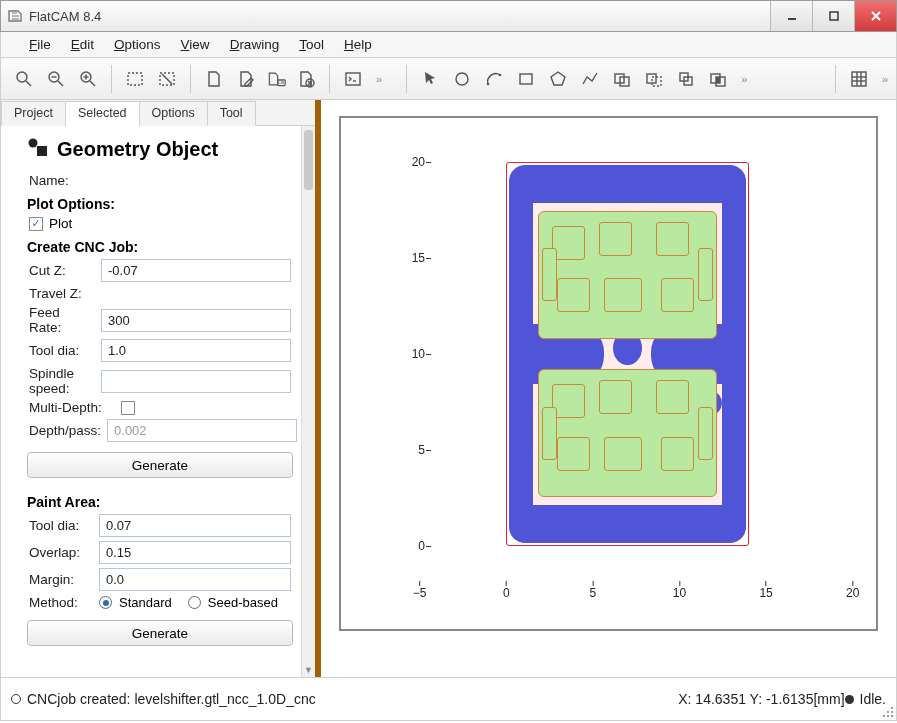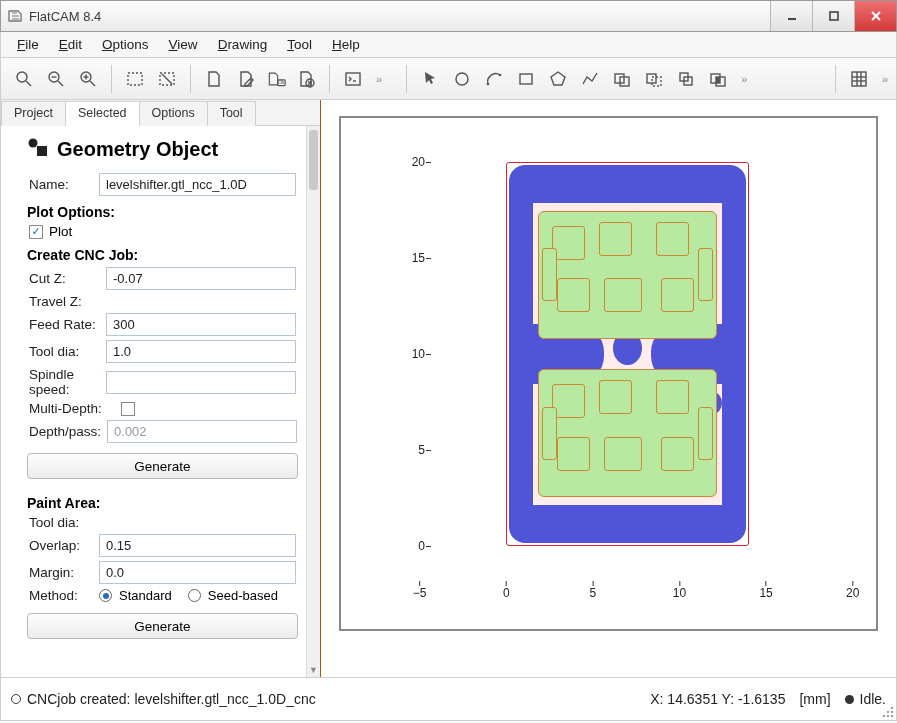--- a/index.html
+++ b/index.html
@@ -16,38 +16,38 @@
   }
   .titlebar .app-icon { width: 16px; height: 16px; margin-right: 6px; color:#6a6a6a; }
   .titlebar .title { font-size: 13px; color:#3a3a3a; }
   .winbtns { margin-left: auto; display:flex; height:100%; }
   .winbtn { width: 42px; display:flex; align-items:center; justify-content:center; border-left:1px solid #b8b8b8; background:linear-gradient(#f7f7f7,#e2e2e2); }
   .winbtn.close { background: linear-gradient(#f07070,#d23a3a); }
   .winbtn svg { width:14px; height:14px; }
   .winbtn.close svg { stroke:#fff; }
 
   
-  .menubar { height: 26px; border:1px solid #cfcfcf; border-top:none; background:#f6f6f6; display:flex; align-items:center; padding:0 8px; gap:4px;}
+  .menubar { height: 26px; border:1px solid #cfcfcf; border-top:none; background:#f6f6f6; display:flex; align-items:center; padding:0 20px; gap:4px;}
   .menuitem { font-size: 13.5px; padding: 2px 8px; color:#222; }
   .menuitem .ul { text-decoration:underline; }
 
   
   .toolbars { height: 42px; border:1px solid #cfcfcf; border-top:none; background:linear-gradient(#fbfbfb,#eee); display:flex; align-items:center; padding:0 4px; }
   .tgroup { display:flex; align-items:center; gap:2px; padding:0 4px; }
   .tsep { width:1px; height:28px; background:#c9c9c9; margin:0 4px;}
   .tbtn { width:30px; height:30px; display:flex; align-items:center; justify-content:center; border:1px solid transparent; border-radius:3px; color:#555;}
   .tbtn svg { width:20px;height:20px; stroke:#555; fill:none; stroke-width:1.4;}
   .tbtn .fillshape { fill:#555; stroke:none;}
   .tbtn.wide { width:auto; padding:0 2px; }
   .toolbar-right-gap { flex: 0 0 16px; }
   .tool-chevrons { font-size:11px; color:#888; padding:0 4px;}
 
   
   .bodyrow { display:flex; height: 577px; border-left:1px solid #cfcfcf; border-right:1px solid #cfcfcf;}
-  .leftpane { width: 320px; display:flex; flex-direction:column; border-right:1px solid #a16207; background:#fff;}
+  .leftpane { width: 320px; display:flex; flex-direction:column; border-right:6px solid #a16207; background:#fff;}
   .canvaspane { flex:1; background:#fff; display:flex; align-items:stretch; position:relative;}
 
   
   .lefttabs { height:26px; display:flex; background:#f3f3f3; border-bottom:1px solid #cfcfcf;}
   .lefttab { font-size:12.5px; padding:4px 12px 5px; border:1px solid #cfcfcf; border-bottom:none; background:#f3f3f3; margin-right:-1px; color:#333; position:relative; top:1px;}
   .lefttab.active { background:#fff; font-weight:400; z-index:2;}
   .leftcontent { flex:1; overflow:hidden; position:relative; }
   .scrollpad { position:absolute; inset:0 14px 0 0; overflow:hidden; padding:6px 8px 8px 26px;}
   .vscroll { position:absolute; right:0; top:0; bottom:0; width:14px; background:#f0f0f0; border-left:1px solid #dcdcdc;}
   .vscroll .thumb { position:absolute; left:2px; right:2px; top:4px; height:60px; background:#c9c9c9; border-radius:3px;}
@@ -79,21 +79,21 @@
   .pad { position:absolute; background:#b9e8a0; border:1px solid #c83; border-radius:3px;}
   .trace-region{ position:absolute; border:1px solid #c83; border-radius:6px; background:#b9e8a0;}
   .ytick { position:absolute; left:0; width:40px; text-align:right; font-size:12px; color:#222; transform:translateY(-50%);}
   .ytick .mark{position:absolute; right:-6px; top:50%; width:5px; height:1px; background:#333;}
   .xtick { position:absolute; bottom:0; height:22px; font-size:12px; color:#222; transform:translateX(-50%); display:flex; flex-direction:column; align-items:center;}
   .xtick .mark{width:1px;height:5px;background:#333;}
 
   
   .status { height:44px; border:1px solid #cfcfcf; border-top:1px solid #cfcfcf; display:flex; align-items:center; padding:0 10px; font-size:14px; color:#222; gap:6px;}
   .status .dot{width:10px;height:10px;border:1.5px solid #333; border-radius:50%;}
-  .status .rgroup{ margin-left:auto; display:flex; align-items:center; gap:14px;}
+  .status .rgroup{ margin-left:auto; display:flex; align-items:center; }
   .status .fdot{width:9px;height:9px;background:#333;border-radius:50%;}
   .resize-grip{position:absolute; right:2px; bottom:2px; width:14px;height:14px;}
   .resize-grip span{position:absolute; width:2px;height:2px;background:#9a9a9a;}
 </style>
 </head>
 <body>
 
 <div class="titlebar">
   <span class="app-icon">
     <svg viewBox="0 0 16 16">
@@ -302,21 +302,20 @@
         <div class="panel">
           <h1>
             <span class="geoicon"><svg viewBox="0 0 22 22">
                   <circle cx="6" cy="7" r="4.5" fill="#222"></circle>
                   <rect x="10" y="10" width="10" height="10" fill="#222"></rect>
                 </svg></span>
             <span>Geometry Object</span>
           </h1>
           <div class="row">
             <span class="lbl short">Name:</span>
-            <input type="text" value="levelshifter.gtl_ncc_1.0D" style="">
           </div>
           <div class="section">Plot Options:</div>
           <div class="row">
             <span class="chk checked"></span>
             <span style="font-size:13.5px">Plot</span>
           </div>
           <div class="section">Create CNC Job:</div>
 
           <div class="row">
               <span class="lbl">Cut Z:</span>
@@ -344,20 +343,21 @@
           <div class="row">
               <span class="lbl">Depth/pass:</span>
               <input type="text" disabled="" value="0.002" style="">
             </div>
 
           <button class="gen">Generate</button>
 
           <div class="section">Paint Area:</div>
           <div class="row">
               <span class="lbl short">Tool dia:</span>
+              <input type="text" value="0.07" style="">
             </div>
           <div class="row">
               <span class="lbl short">Overlap:</span>
               <input type="text" value="0.15" style="">
             </div>
           <div class="row">
               <span class="lbl short">Margin:</span>
               <input type="text" value="0.0" style="">
             </div>
           <div class="row methodrow">

